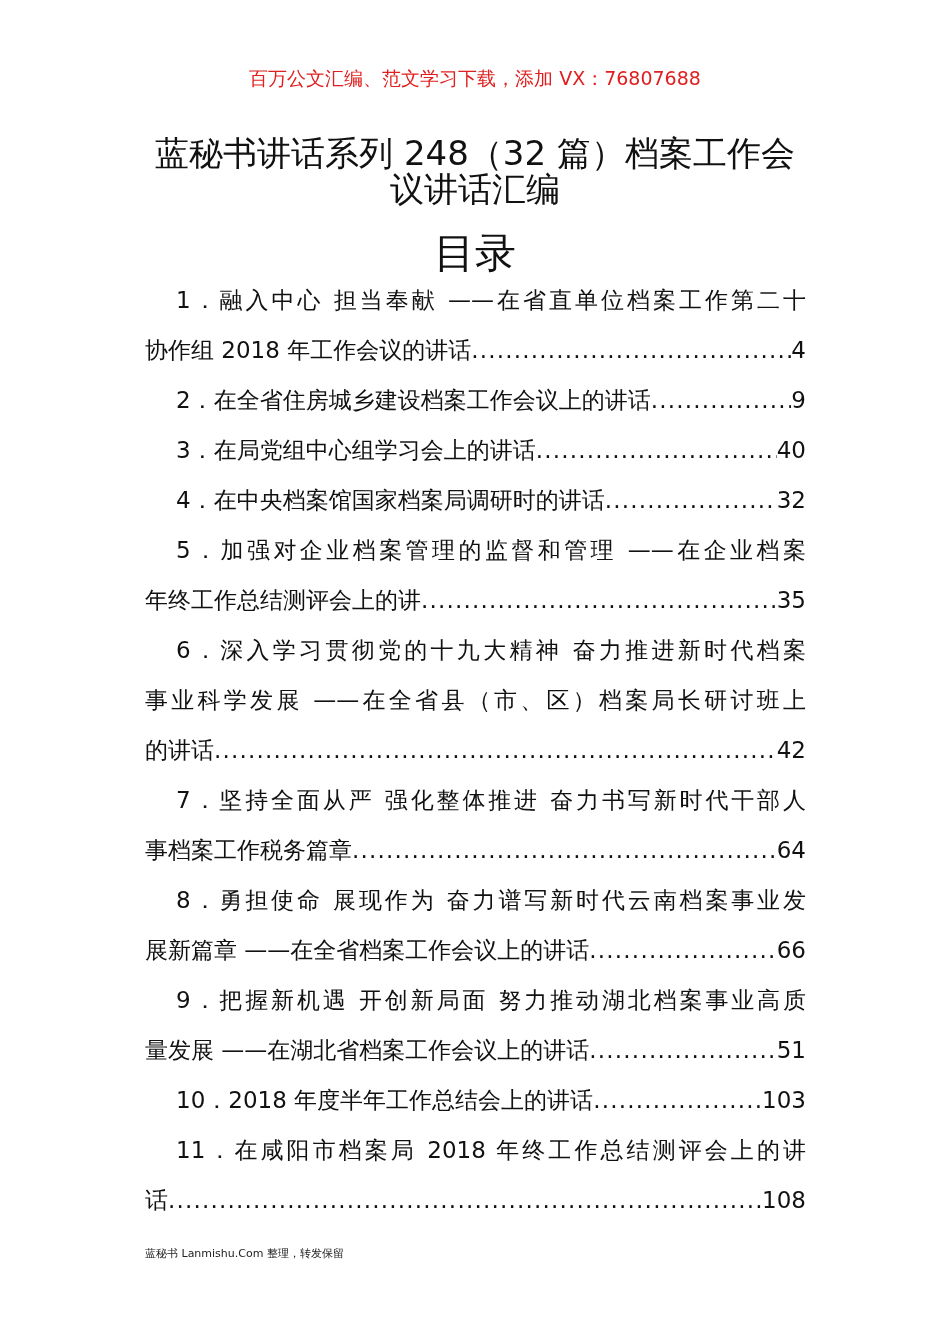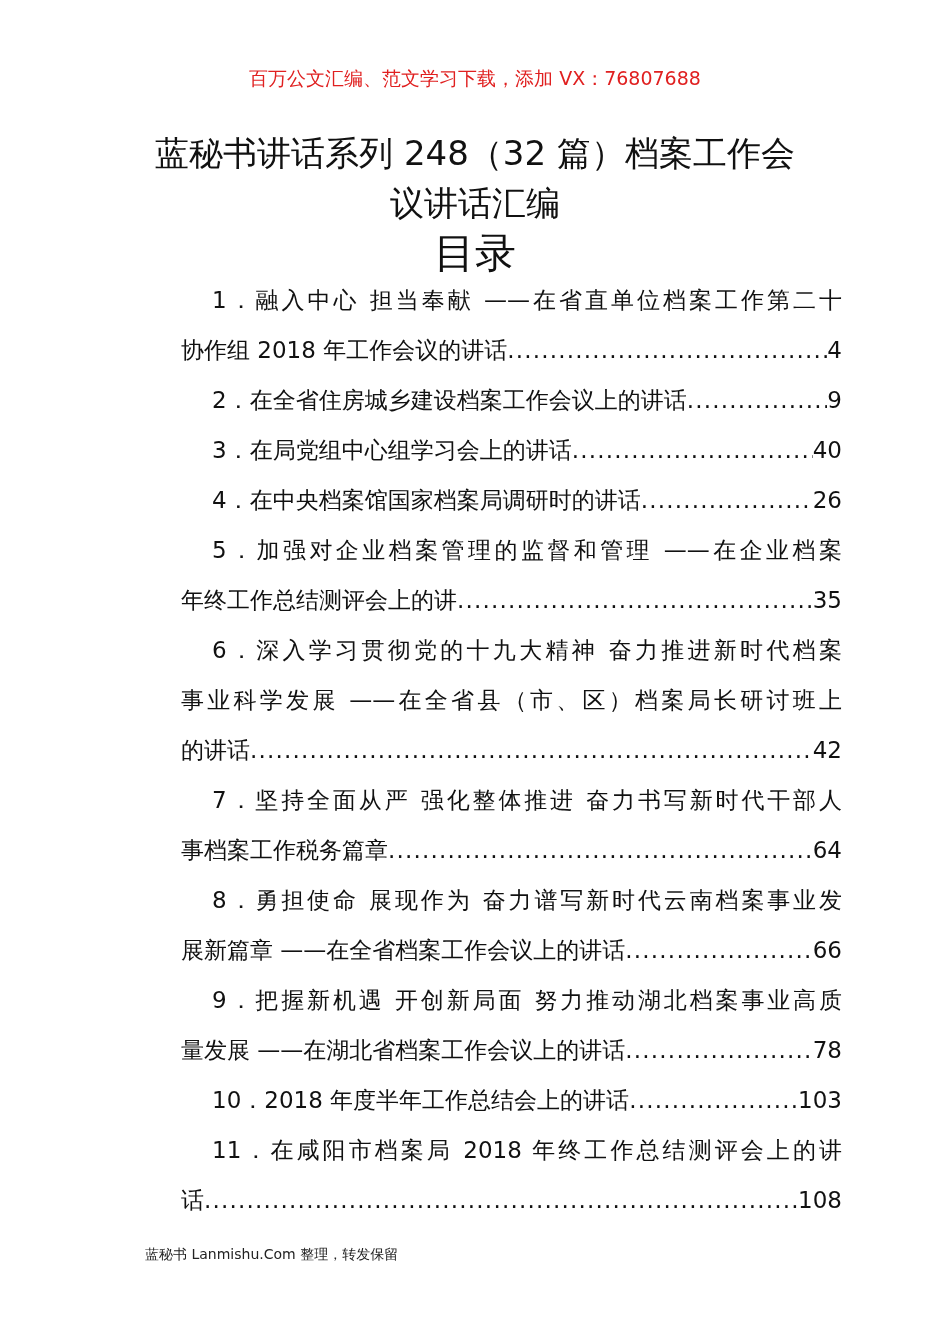--- a/index.html
+++ b/index.html
@@ -3,34 +3,34 @@
 <meta charset="utf-8">
 <style>
   html, body { margin: 0; padding: 0; background: #ffffff; }
   body { width: 950px; height: 1344px; position: relative; overflow: hidden;
          font-family: "DejaVu Sans", "Liberation Sans", sans-serif; color: #111111; }
   .banner { position: absolute; top: 66px; left: 0; width: 950px; text-align: center;
             font-size: 19px; color: #e02020; letter-spacing: 0px; }
   .title { position: absolute; left: 145px; width: 660px; text-align: center;
            font-size: 34px; line-height: 50px; color: #111; }
   .title.l1 { top: 128px; text-align: center; }
-  .title.l2 { top: 178px; }
+  .title.l2 { top: 164px; }
   .toc-head { position: absolute; top: 228px; left: 0; width: 950px; text-align: center;
               font-size: 41px; line-height: 50px; }
-  .toc { position: absolute; top: 275px; left: 145px; width: 661px; margin-left: 36px; }
+  .toc { position: absolute; top: 275px; left: 145px; width: 661px; }
   .line { height: 50px; line-height: 50px; font-size: 23px; white-space: nowrap;
           display: flex; align-items: baseline; overflow: hidden; }
   .line.first { padding-left: 31px; }
   .line .txt { flex: 0 0 auto; }
   .line .dots { flex: 1 1 auto; overflow: hidden; white-space: nowrap; letter-spacing: 1.2px;
                 color: #111; }
   .line .dots::before { content: "......................................................................................................................................................"; }
   .line .pg { flex: 0 0 auto; }
   .line.justify .txt { width: 100%; text-align: justify; text-align-last: justify; }
-  .footer { position: absolute; top: 1246px; left: 145px; font-size: 14px; color: #222; }
+  .footer { position: absolute; top: 1246px; left: 145px; font-size: 11px; color: #222; }
 </style>
 </head>
 <body>
 
 <div class="banner">百万公文汇编、范文学习下载，添加 VX：76807688</div>
 
 <div class="title l1">蓝秘书讲话系列 248（32 篇）档案工作会</div>
 <div class="title l2">议讲话汇编</div>
 <div class="toc-head">目录</div>
 
@@ -53,21 +53,21 @@
 
   <div class="line first">
       <span class="txt">3．在局党组中心组学习会上的讲话</span>
       <span class="dots"></span>
       <span class="pg">40</span>
     </div>
 
   <div class="line first">
       <span class="txt">4．在中央档案馆国家档案局调研时的讲话</span>
       <span class="dots"></span>
-      <span class="pg">26</span>
+      <span class="pg">32</span>
     </div>
 
   <div class="line first justify">
       <span class="txt">5．加强对企业档案管理的监督和管理 ——在企业档案</span>
     </div>
   <div class="line">
       <span class="txt">年终工作总结测评会上的讲</span>
       <span class="dots"></span>
       <span class="pg">35</span>
     </div>
@@ -101,21 +101,21 @@
       <span class="dots"></span>
       <span class="pg">66</span>
     </div>
 
   <div class="line first justify">
       <span class="txt">9．把握新机遇 开创新局面 努力推动湖北档案事业高质</span>
     </div>
   <div class="line">
       <span class="txt">量发展 ——在湖北省档案工作会议上的讲话</span>
       <span class="dots"></span>
-      <span class="pg">78</span>
+      <span class="pg">51</span>
     </div>
 
   <div class="line first">
       <span class="txt">10．2018 年度半年工作总结会上的讲话</span>
       <span class="dots"></span>
       <span class="pg">103</span>
     </div>
 
   <div class="line first justify">
       <span class="txt">11．在咸阳市档案局 2018 年终工作总结测评会上的讲</span>

